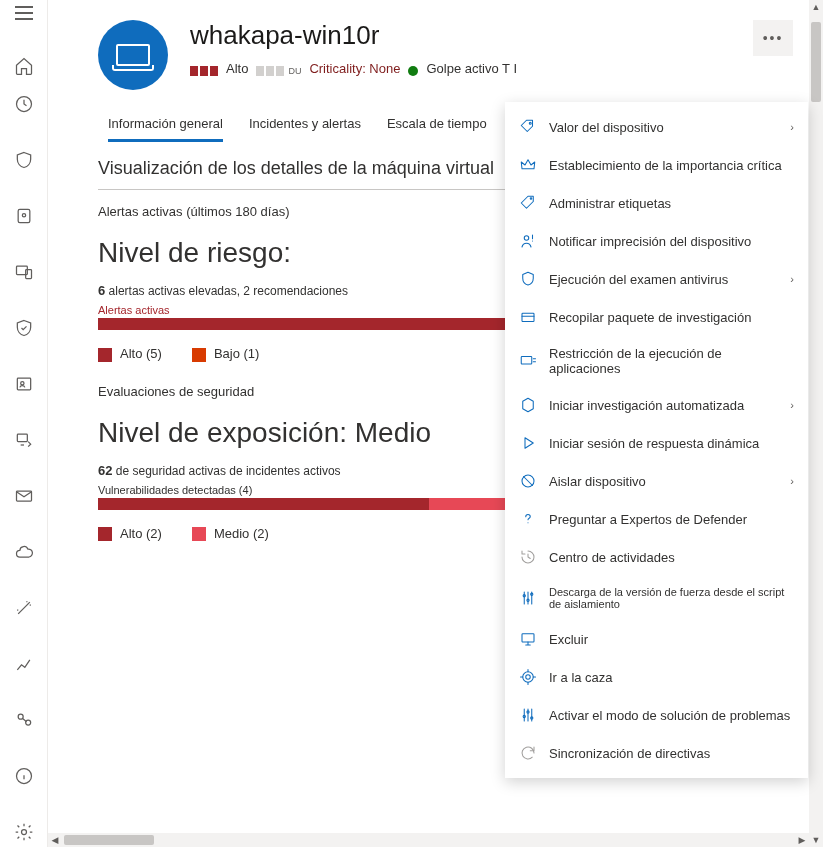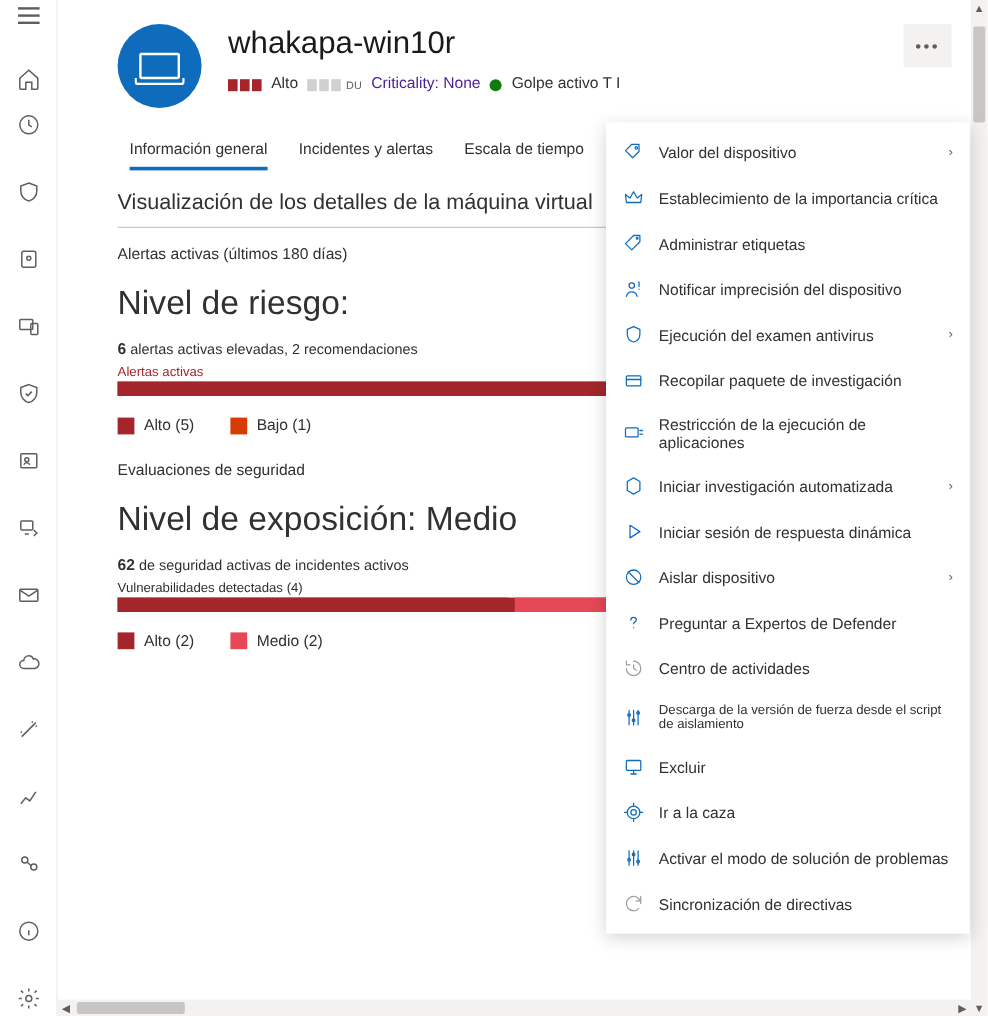--- a/index.html
+++ b/index.html
@@ -21,21 +21,21 @@
   .device-circle{width:70px;height:70px;border-radius:50%;background:#0f6cbd;display:flex;align-items:center;justify-content:center;flex:none}
   .laptop{width:34px;height:22px;border:2px solid #fff;border-radius:2px;position:relative}
   .laptop:after{content:"";position:absolute;bottom:-7px;left:-6px;right:-6px;height:4px;border:2px solid #fff;border-top:none;border-radius:0 0 3px 3px}
   .title-block{margin-left:22px;flex:1}
   .dev-title{font-size:26px;font-weight:400;color:#1b1a19}
   .meta{display:flex;align-items:flex-end;gap:8px;margin-top:10px;font-size:13px}
   .bars{display:flex;gap:2px}
   .bars i{width:8px;height:10px;display:inline-block}
   .bars.red i{background:#a4262c}
   .bars.grey i{background:#d2d0ce}
-  .meta .sep{color:#4c1d95}
+  .meta .sep{color:#7f1d1d}
   .meta .du{font-size:9px;color:#605e5c;margin-left:-4px;margin-top:-10px}
   .dot-green{width:10px;height:10px;border-radius:50%;background:#107c10;display:inline-block}
   .more-btn{position:absolute;right:16px;top:14px;width:40px;height:36px;background:#f3f2f1;display:flex;align-items:center;justify-content:center;cursor:pointer}
   .more-btn span{letter-spacing:2px;color:#605e5c;font-size:14px}
 
   .tabs{display:flex;gap:26px;padding:20px 0 0 60px;font-size:13px;color:#323130}
   .tabs .tab{padding-bottom:8px;cursor:pointer}
   .tabs .tab.active{border-bottom:3px solid #0f6cbd}
 
   .section{margin:16px 50px 0 50px}

